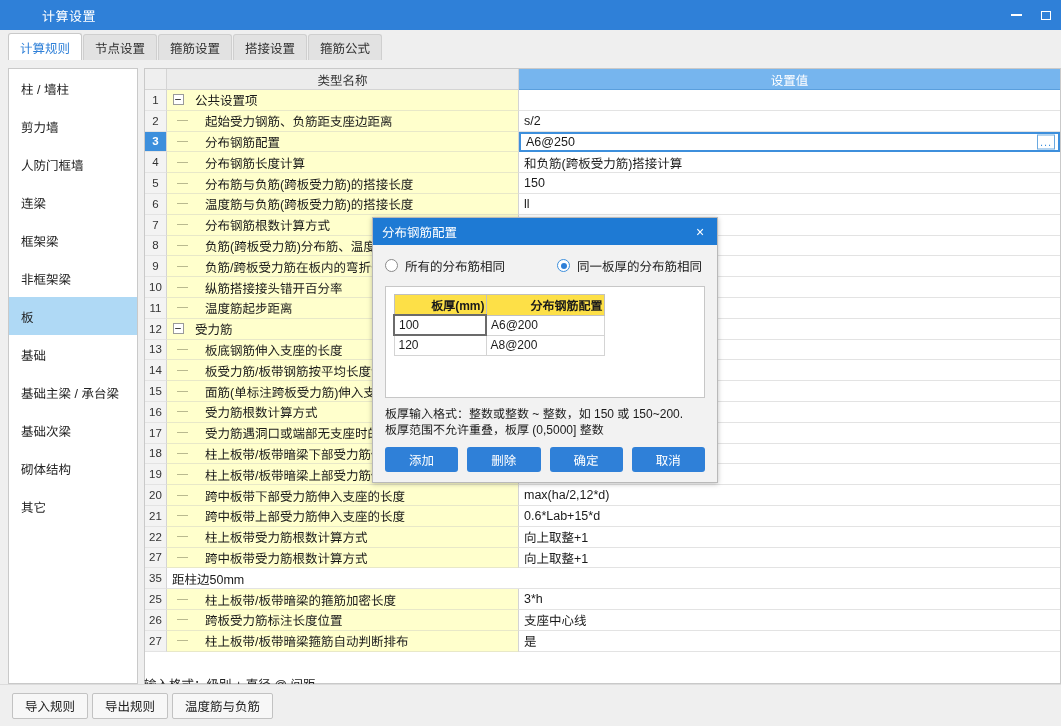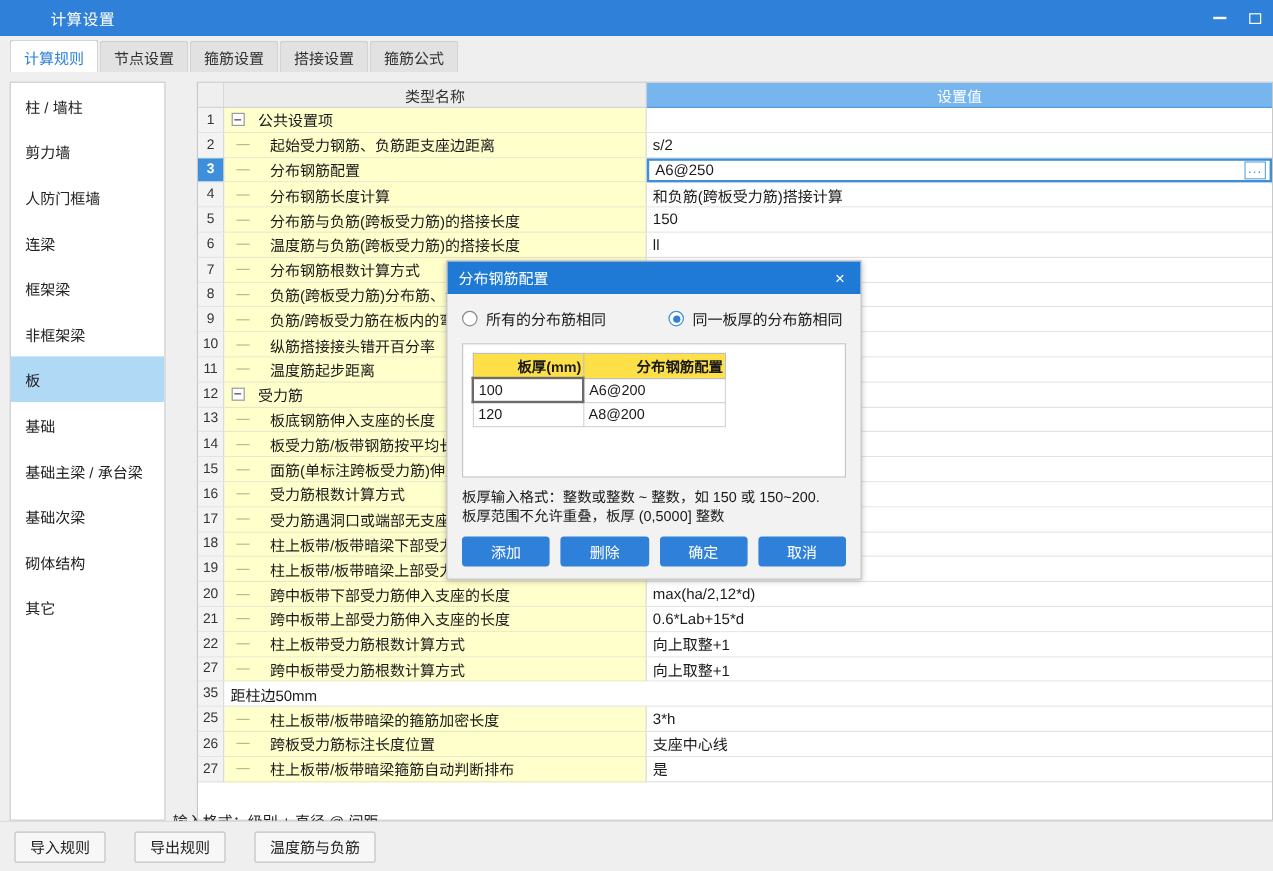--- a/index.html
+++ b/index.html
@@ -36,21 +36,20 @@
     border:1px solid #cfcfcf; border-bottom:none;
     border-top-left-radius:3px; border-top-right-radius:3px;
     margin-right:1px; cursor:default;
   }
   .tab.active{ background:#fff; color:#2f80d8; border-color:#c9c9c9; height:27px; }
 
   
   .panel{
     position:absolute; left:8px; top:68px; right:0px; bottom:42px;
     display:flex;
-    gap:20px;
   }
   .sidebar{
     width:130px; background:#fff; border:1px solid #c9c9c9;
     overflow:hidden; flex:none;
   }
   .side-item{
     height:38px; display:flex; align-items:center; padding-left:12px;
     font-size:12.5px; color:#222; cursor:default;
   }
   .side-item.active{ background:#afd9f5; }
@@ -119,21 +118,21 @@
   .hintstrip{
     position:absolute; left:8px; right:0; bottom:32px; height:22px;
     display:flex; align-items:center; padding-left:136px;
     font-size:12.5px; color:#222; background:transparent;
   }
 
   
   .footer{
     position:absolute; left:0; right:0; bottom:0; height:42px;
     border-top:1px solid #dcdcdc; background:#efefef;
-    display:flex; align-items:center; padding-left:12px; gap:24px;
+    display:flex; align-items:center; padding-left:12px; gap:4px;
   }
   .fbtn{
     min-width:72px; height:26px; padding:0 12px; background:#f7f7f7;
     border:1px solid #c2c2c2; border-radius:2px; font-size:12.5px; color:#222;
     display:flex; align-items:center; justify-content:center; cursor:default;
     font-family:"Liberation Sans","DejaVu Sans",sans-serif;
   }
 
   
   .modal{

